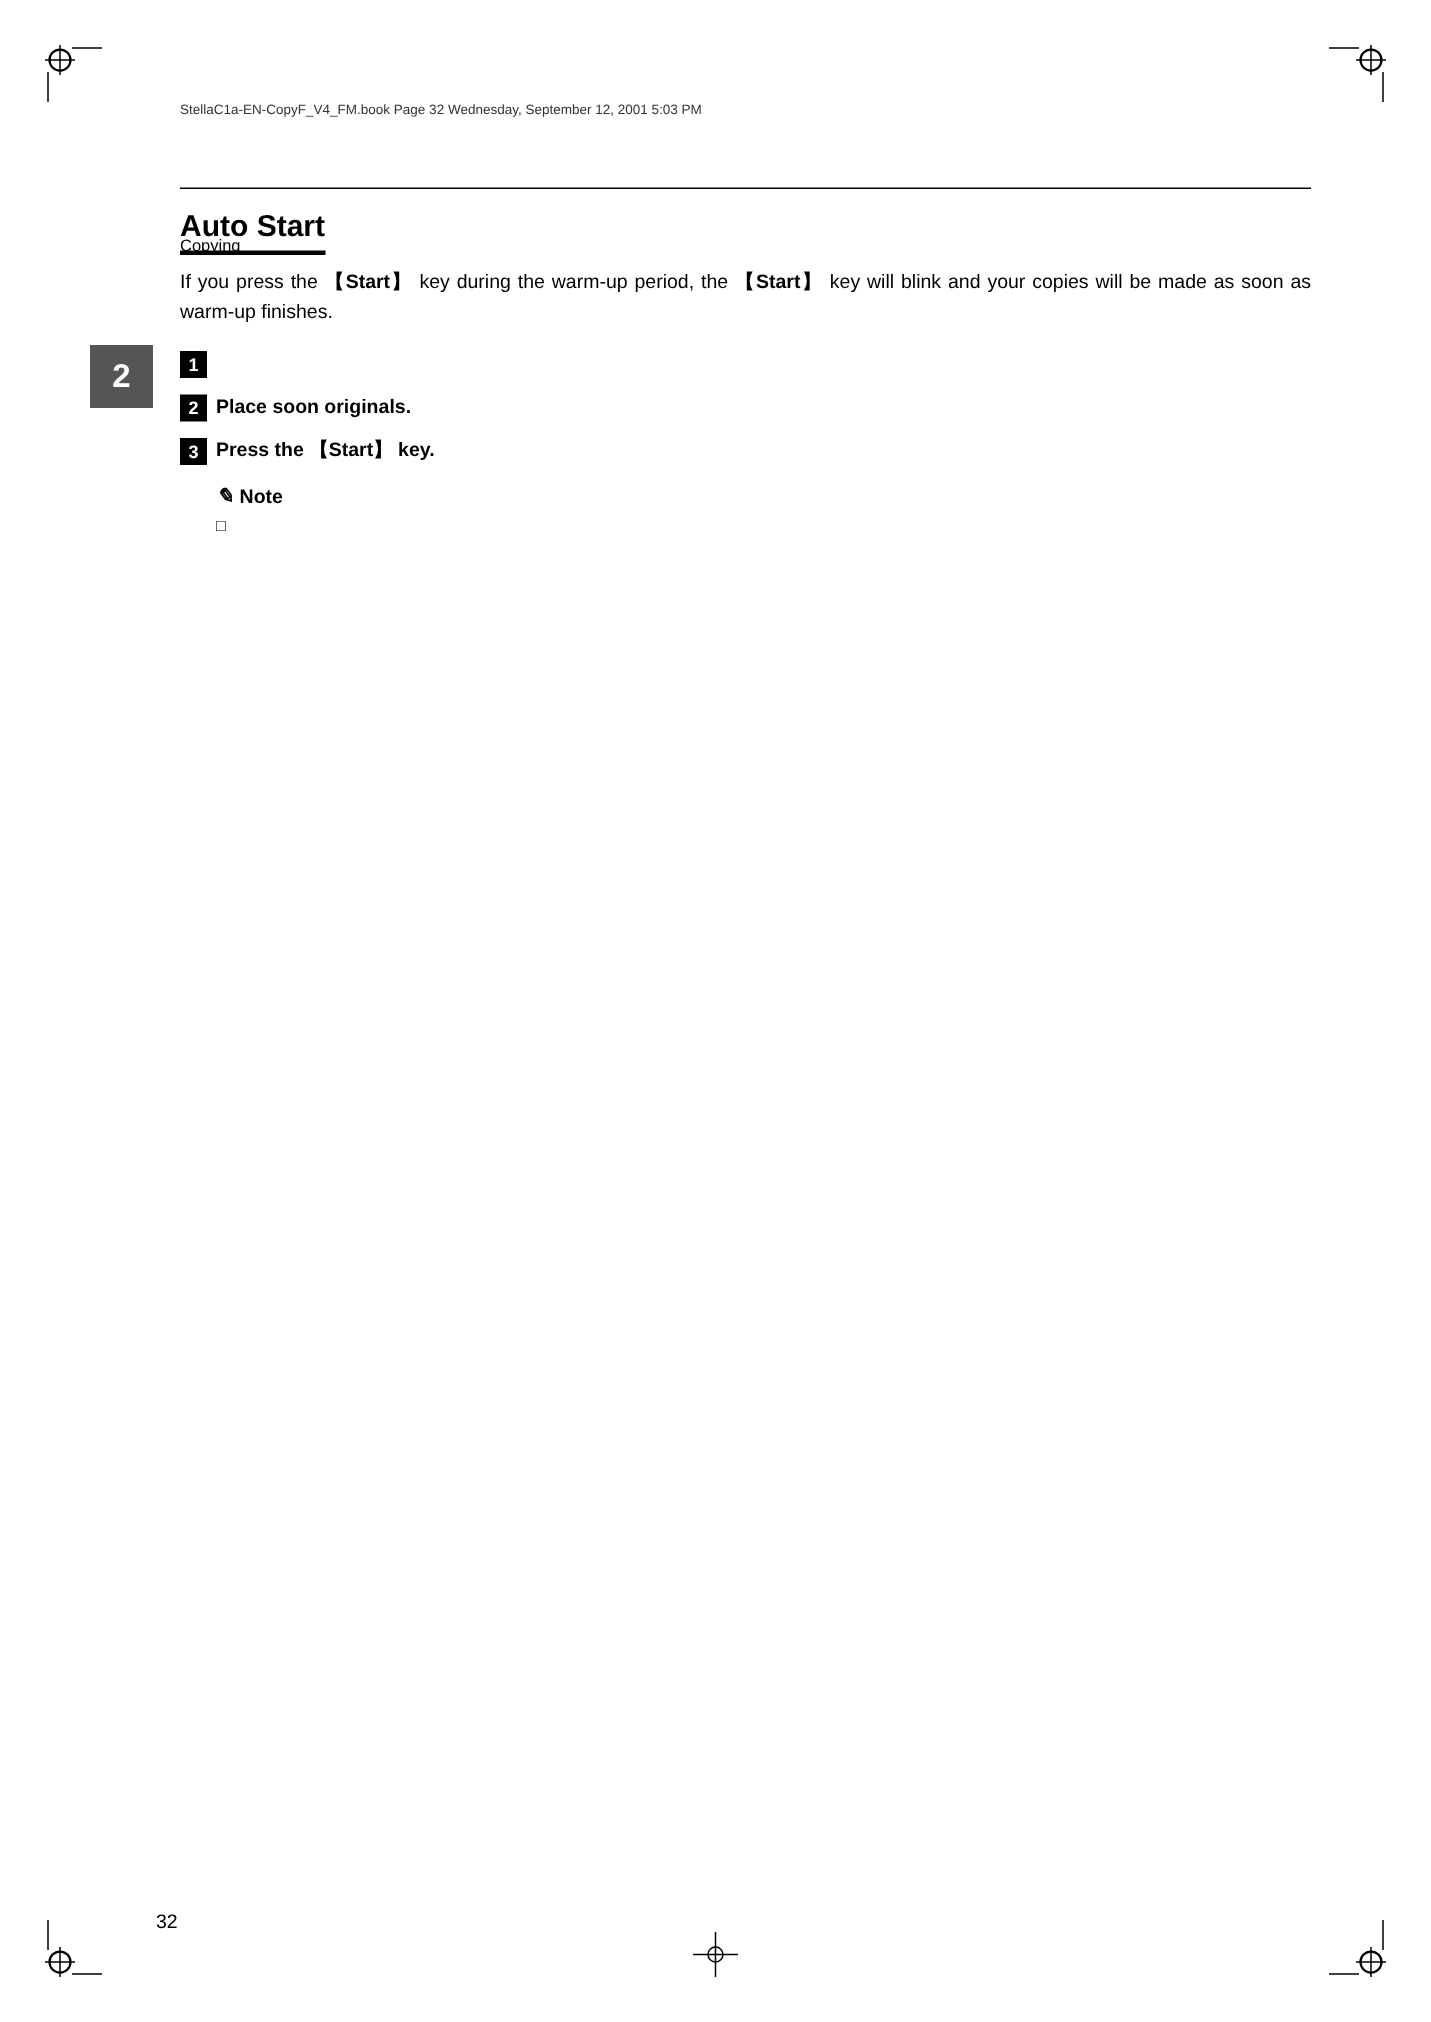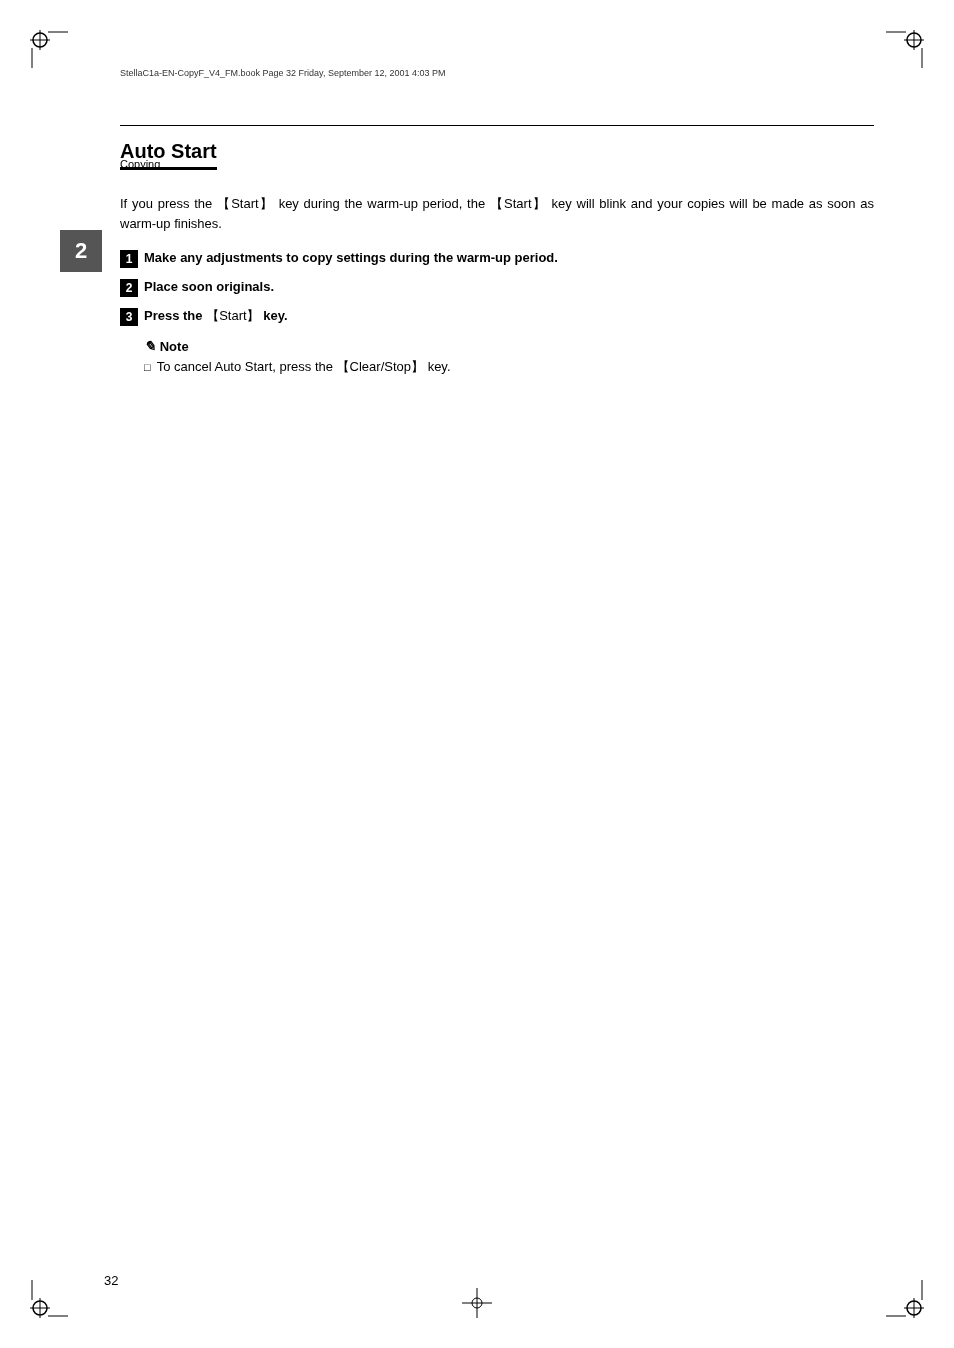--- a/index.html
+++ b/index.html
@@ -97,21 +97,21 @@
       justify-content: center;
       font-family: Arial, sans-serif;
     }
 
     .section-title {
       font-size: 20px;
       font-weight: bold;
       font-family: Arial, sans-serif;
       border-bottom: 3px solid #000;
       padding-bottom: 4px;
-      margin-bottom: 24px;
+      margin-bottom: 8px;
       display: inline-block;
     }
 
     .intro-text {
       font-size: 13px;
       line-height: 1.5;
       margin-bottom: 16px;
       font-family: Arial, sans-serif;
       text-align: justify;
     }
@@ -194,21 +194,21 @@
     .page-number {
       position: absolute;
       bottom: 60px;
       left: 104px;
       font-size: 13px;
       font-family: Arial, sans-serif;
     }
 
     
     .bracket-key {
-      font-weight: normal;
+      font-weight: bold;
     }
   </style>
 </head>
 <body>
 
 <div class="corner-mark corner-tl">
   <svg viewBox="0 0 40 40">
     <circle cx="10" cy="10" r="7" fill="none" stroke="#000" stroke-width="1.5"></circle>
     <line x1="10" y1="0" x2="10" y2="20" stroke="#000" stroke-width="1"></line>
     <line x1="0" y1="10" x2="20" y2="10" stroke="#000" stroke-width="1"></line>
@@ -248,42 +248,41 @@
 </div>
 
 <div class="center-bottom-mark">
   <svg viewBox="0 0 30 30">
     <line x1="15" y1="0" x2="15" y2="30" stroke="#000" stroke-width="1"></line>
     <line x1="0" y1="15" x2="30" y2="15" stroke="#000" stroke-width="1"></line>
     <circle cx="15" cy="15" r="5" fill="none" stroke="#000" stroke-width="1"></circle>
   </svg>
 </div>
 
-<div class="header-info">StellaC1a-EN-CopyF_V4_FM.book  Page 32  Friday, September 12, 2001  4:03 PM</div>
+<div class="header-info">StellaC1a-EN-CopyF_V4_FM.book  Page 32  Wednesday, September 12, 2001  5:03 PM</div>
 
 <div class="section-label">Copying</div>
 
 <div class="section-rule"></div>
 
 <div class="chapter-box">2</div>
 
 <div class="content">
 
   
   <div class="section-title">Auto Start</div>
 
   
   <div class="intro-text">
     If you press the <span class="bracket-key">【Start】</span> key during the warm-up period, the <span class="bracket-key">【Start】</span> key will blink and your copies will be made as soon as warm-up finishes.
   </div>
 
   
   <div class="step">
     <span class="step-number">1</span>
-    <span class="step-text">Make any adjustments to copy settings during the warm-up period.</span>
   </div>
 
   
   <div class="step">
     <span class="step-number">2</span>
     <span class="step-text">Place soon originals.</span>
   </div>
 
   
   <div class="step">
@@ -292,19 +291,18 @@
   </div>
 
   
   <div class="note-section">
     <div class="note-header">
       <span class="note-icon">✎</span>
       <span>Note</span>
     </div>
     <div class="note-item">
       <span class="note-bullet">□</span>
-      <span>To cancel Auto Start, press the <span class="bracket-key">【Clear/Stop】</span> key.</span>
     </div>
   </div>
 
 </div>
 
 <div class="page-number">32</div>
 
 </body></html>

